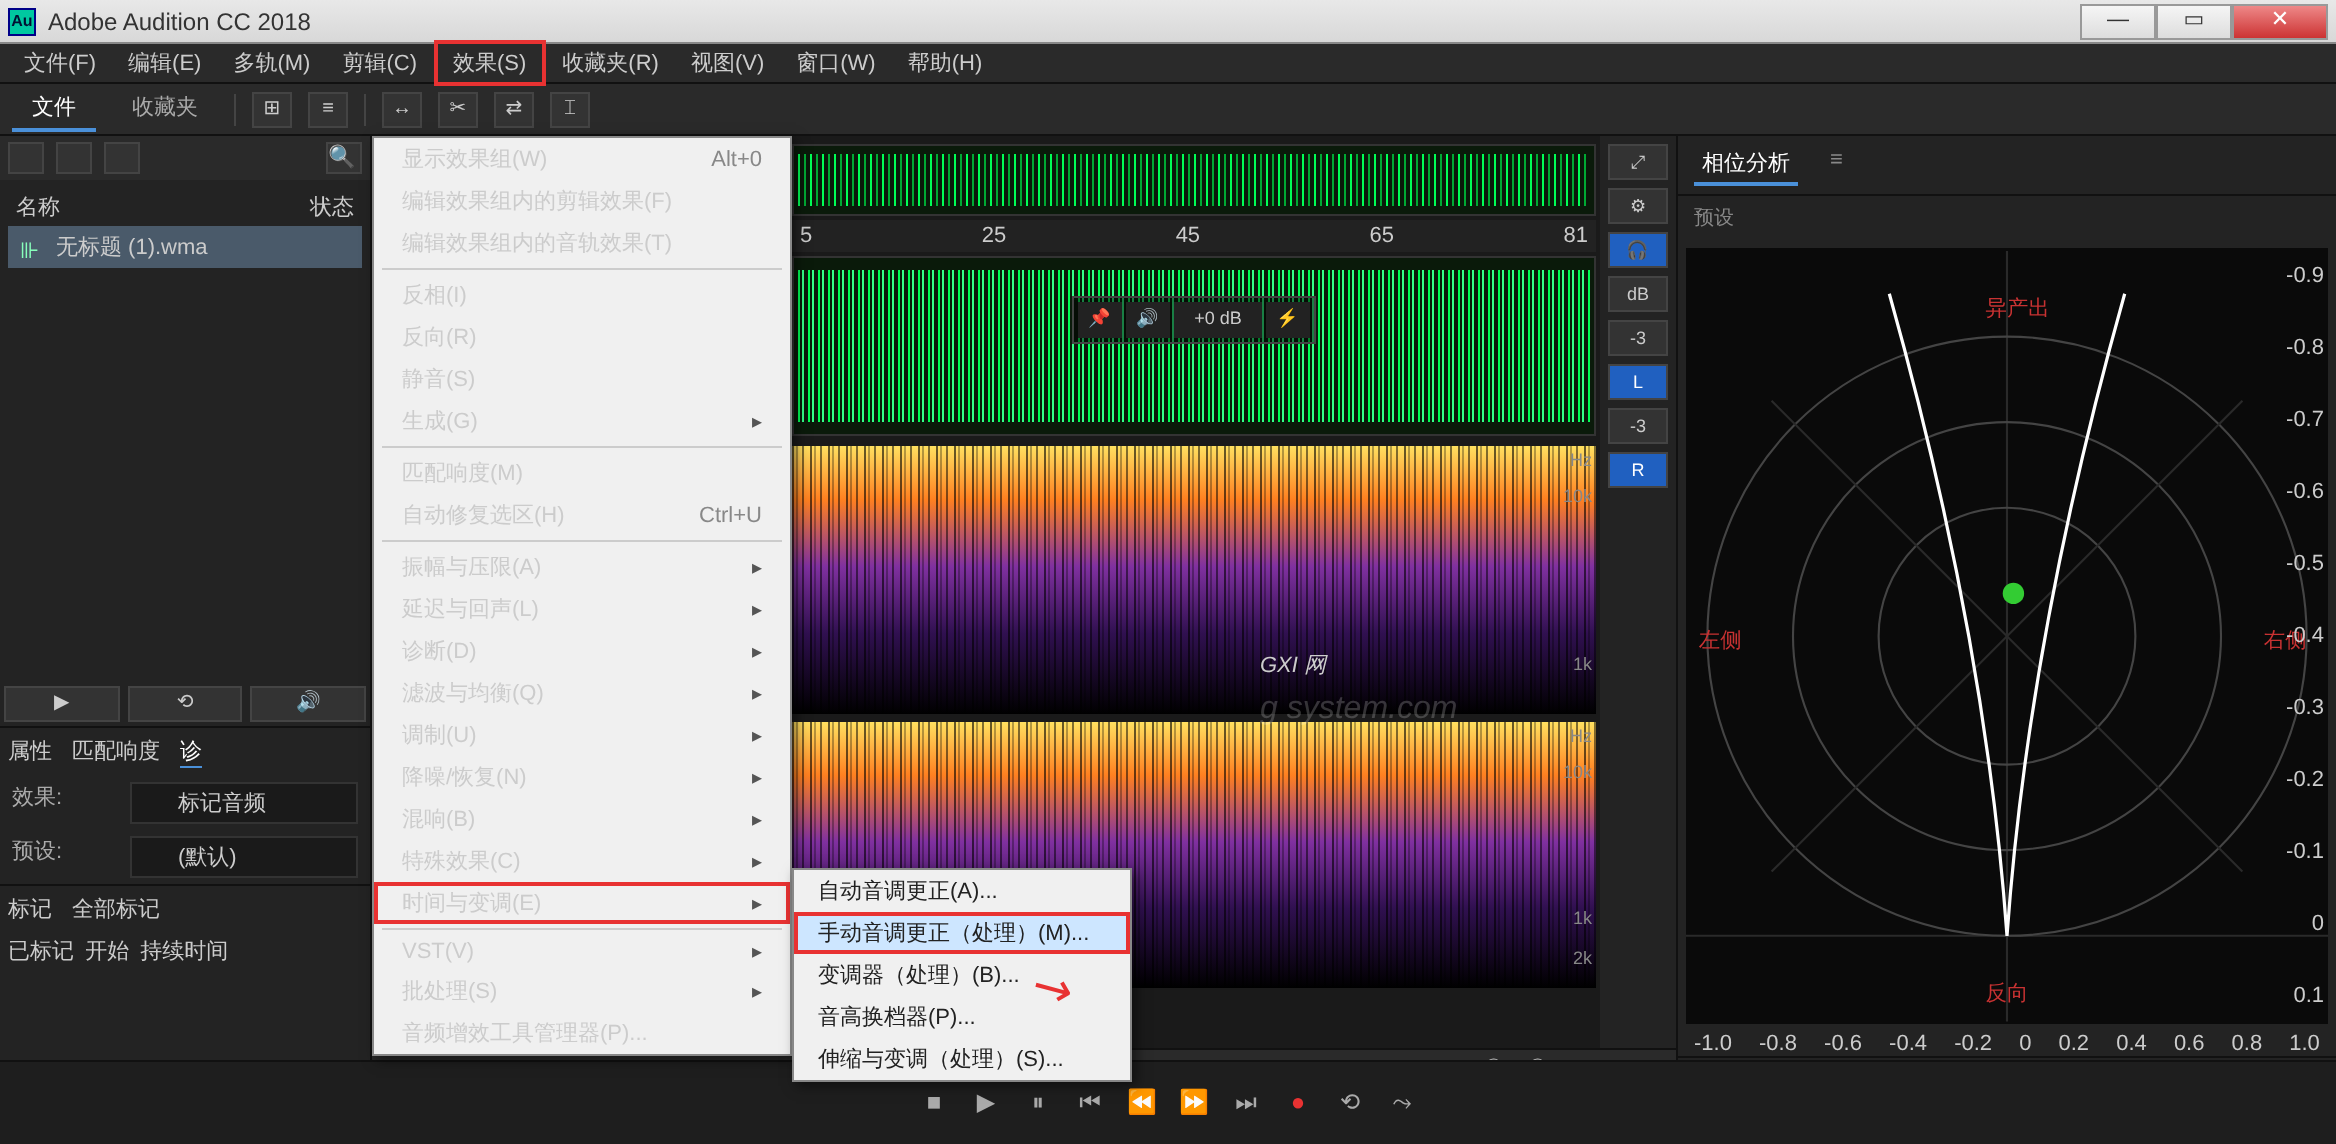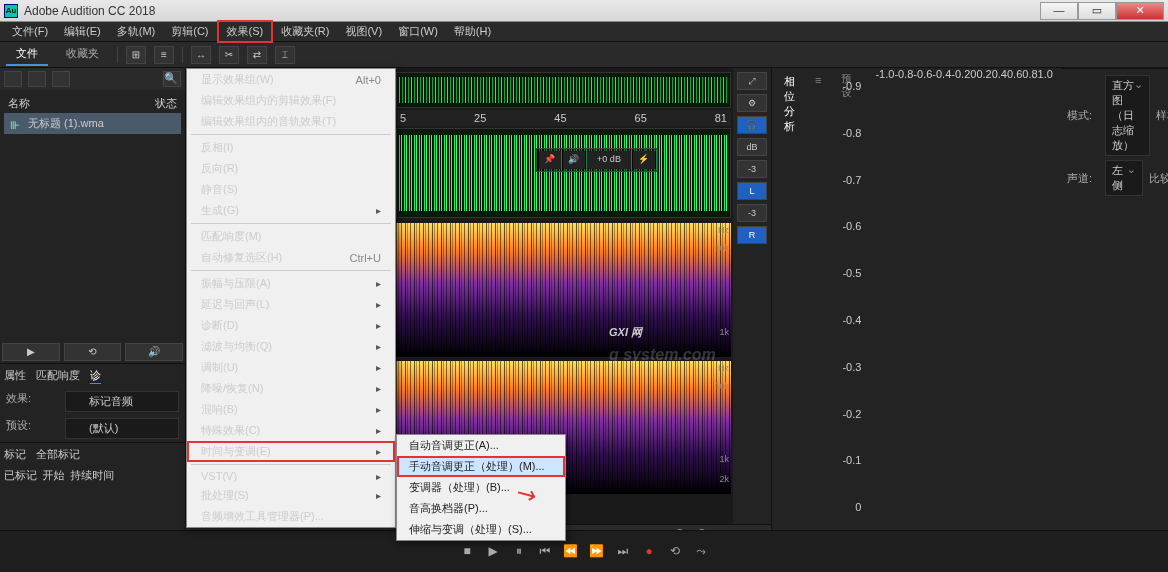--- a/index.html
+++ b/index.html
@@ -54,28 +54,28 @@
 .wave-main .wv{position:absolute;top:6px;bottom:6px;left:2px;right:2px;background:repeating-linear-gradient(90deg,#0f5 0 1px,transparent 1px 2px,#3f8 2px 3px,transparent 3px 5px)}
 .hud{position:absolute;left:350px;top:80px;z-index:50;display:flex;gap:2px;background:rgba(0,0,0,.5);padding:2px;border:1px solid #444}
 .hud .h{width:22px;height:18px;background:#222;text-align:center;line-height:16px;font-size:9px;color:#ccc}
 .spectro{position:absolute;left:210px;right:40px;top:155px;bottom:30px;display:flex;flex-direction:column;gap:4px}
 .spec{flex:1;background:linear-gradient(to top,#000 0%,#301050 30%,#8030a0 55%,#ff8020 80%,#ffe060 100%);position:relative;overflow:hidden}
 .spec::before{content:"";position:absolute;inset:0;background:repeating-linear-gradient(90deg,rgba(0,0,0,.6) 0 1px,transparent 1px 2px,rgba(0,0,0,.3) 2px 3px,transparent 3px 5px,rgba(0,0,0,.5) 5px 6px,transparent 6px 9px)}
 .freq-lbl{position:absolute;right:2px;color:#888;font-size:9px}
 .rside{position:absolute;right:0;top:0;width:38px;bottom:0;display:flex;flex-direction:column;gap:4px;padding:4px;background:#232323}
 .rside .rb{height:18px;background:#333;border:1px solid #444;text-align:center;font-size:9px;line-height:16px}
 .rside .rb.blue{background:#2060c0;color:#fff}
-.watermark{position:absolute;left:423px;top:230px;z-index:60;font-size:42px;color:rgba(255,255,255,.25);font-weight:bold;font-style:italic;pointer-events:none}
+.watermark{position:absolute;left:444px;top:230px;z-index:60;font-size:42px;color:rgba(255,255,255,.25);font-weight:normal;font-style:italic;pointer-events:none}
 .watermark .s{font-size:16px;display:block;color:rgba(255,255,255,.2)}
 .timebar{height:24px;background:#2a2a2a;display:flex;align-items:center;padding:0 8px;gap:6px;border-top:1px solid #111}
 .timebar .t{color:#4a90d9;font-size:14px;font-weight:bold}
 .timebar .sp{flex:1}
 .timebar .tb{width:18px;height:16px;color:#aaa;text-align:center;font-size:11px}
 .timebar .rec{color:#e83232}
-.right{width:397px;background:#232323;border-left:1px solid #111;display:flex;flex-direction:row}
+.right{width:330px;background:#232323;border-left:1px solid #111;display:flex;flex-direction:column}
 .rtabs{display:flex;padding:4px 8px;gap:12px;border-bottom:1px solid #111}
 .rtabs .rt{color:#888;padding:2px 4px}
 .rtabs .rt.active{color:#fff;border-bottom:2px solid #4a90d9}
 .phase{flex:1;position:relative;background:#0a0a0a;margin:4px}
 .phase svg{width:100%;height:100%}
 .phase-grid{stroke:#2a2a2a;stroke-width:1;fill:none}
 .phase-circle{stroke:#444;stroke-width:1;fill:none}
 .phase-curve{stroke:#fff;stroke-width:1.5;fill:none}
 .phase-dot{fill:#3c3}
 .phase-red{fill:#c83232;font-size:10px}

